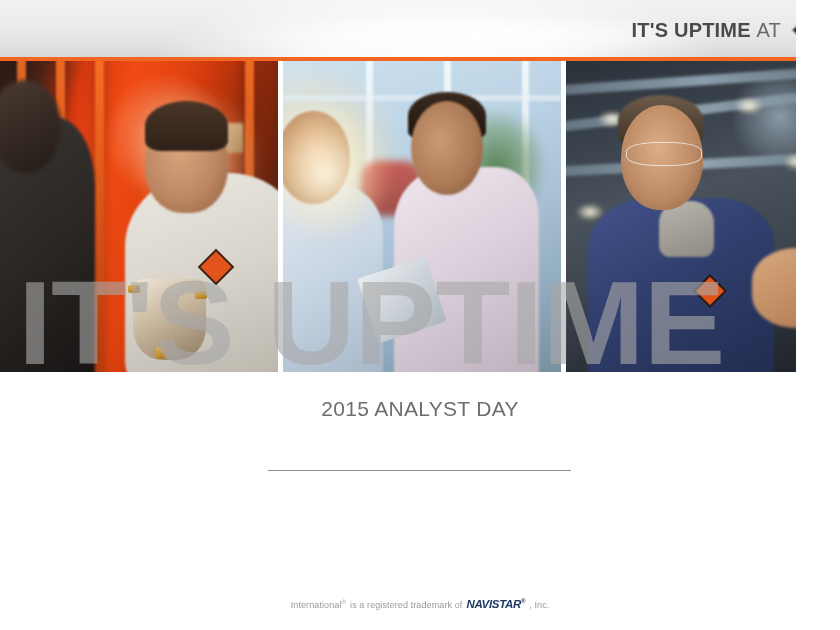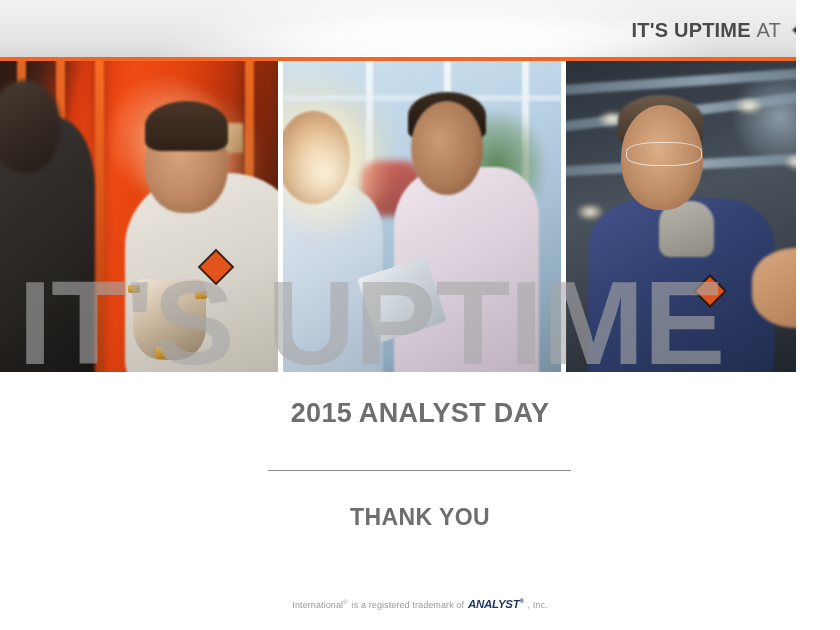--- a/index.html
+++ b/index.html
@@ -453,22 +453,22 @@
     height: 258px;
   }
   .title-block {
     position: absolute;
     left: 0;
     top: 24px;
     width: 840px;
     text-align: center;
   }
   .title-line {
-    font-size: 27px;
-    font-weight: bold;
+    font-size: 21px;
+    font-weight: normal;
     color: #6e6e6e;
     line-height: 1.28;
     letter-spacing: 0.3px;
   }
   .title-rule {
     position: absolute;
     left: 268px;
     top: 470px;
     width: 303px;
     height: 1px;
@@ -618,27 +618,26 @@
 
     <div class="band-overlay">
       <div class="band-overlay-text">IT'S UPTIME</div>
     </div>
   </div>
 
   <div class="content">
     <div class="title-block">
       <div class="title-line">2015 ANALYST DAY</div>
     </div>
-    <div class="thanks">THANK YOU</div>
   </div>
 
   <div class="title-rule"></div>
 
   <div class="footer">
     <span class="footer-inner">
       <span><span>International</span><sup>®</sup></span>
       <span>is a registered trademark of</span>
-      <span class="navistar-mark"><span>ANALYST</span><sup>®</sup></span>
+      <span class="navistar-mark"><span>NAVISTAR</span><sup>®</sup></span>
       <span>, Inc.</span>
     </span>
   </div>
 
 </div>
 
 </body></html>

